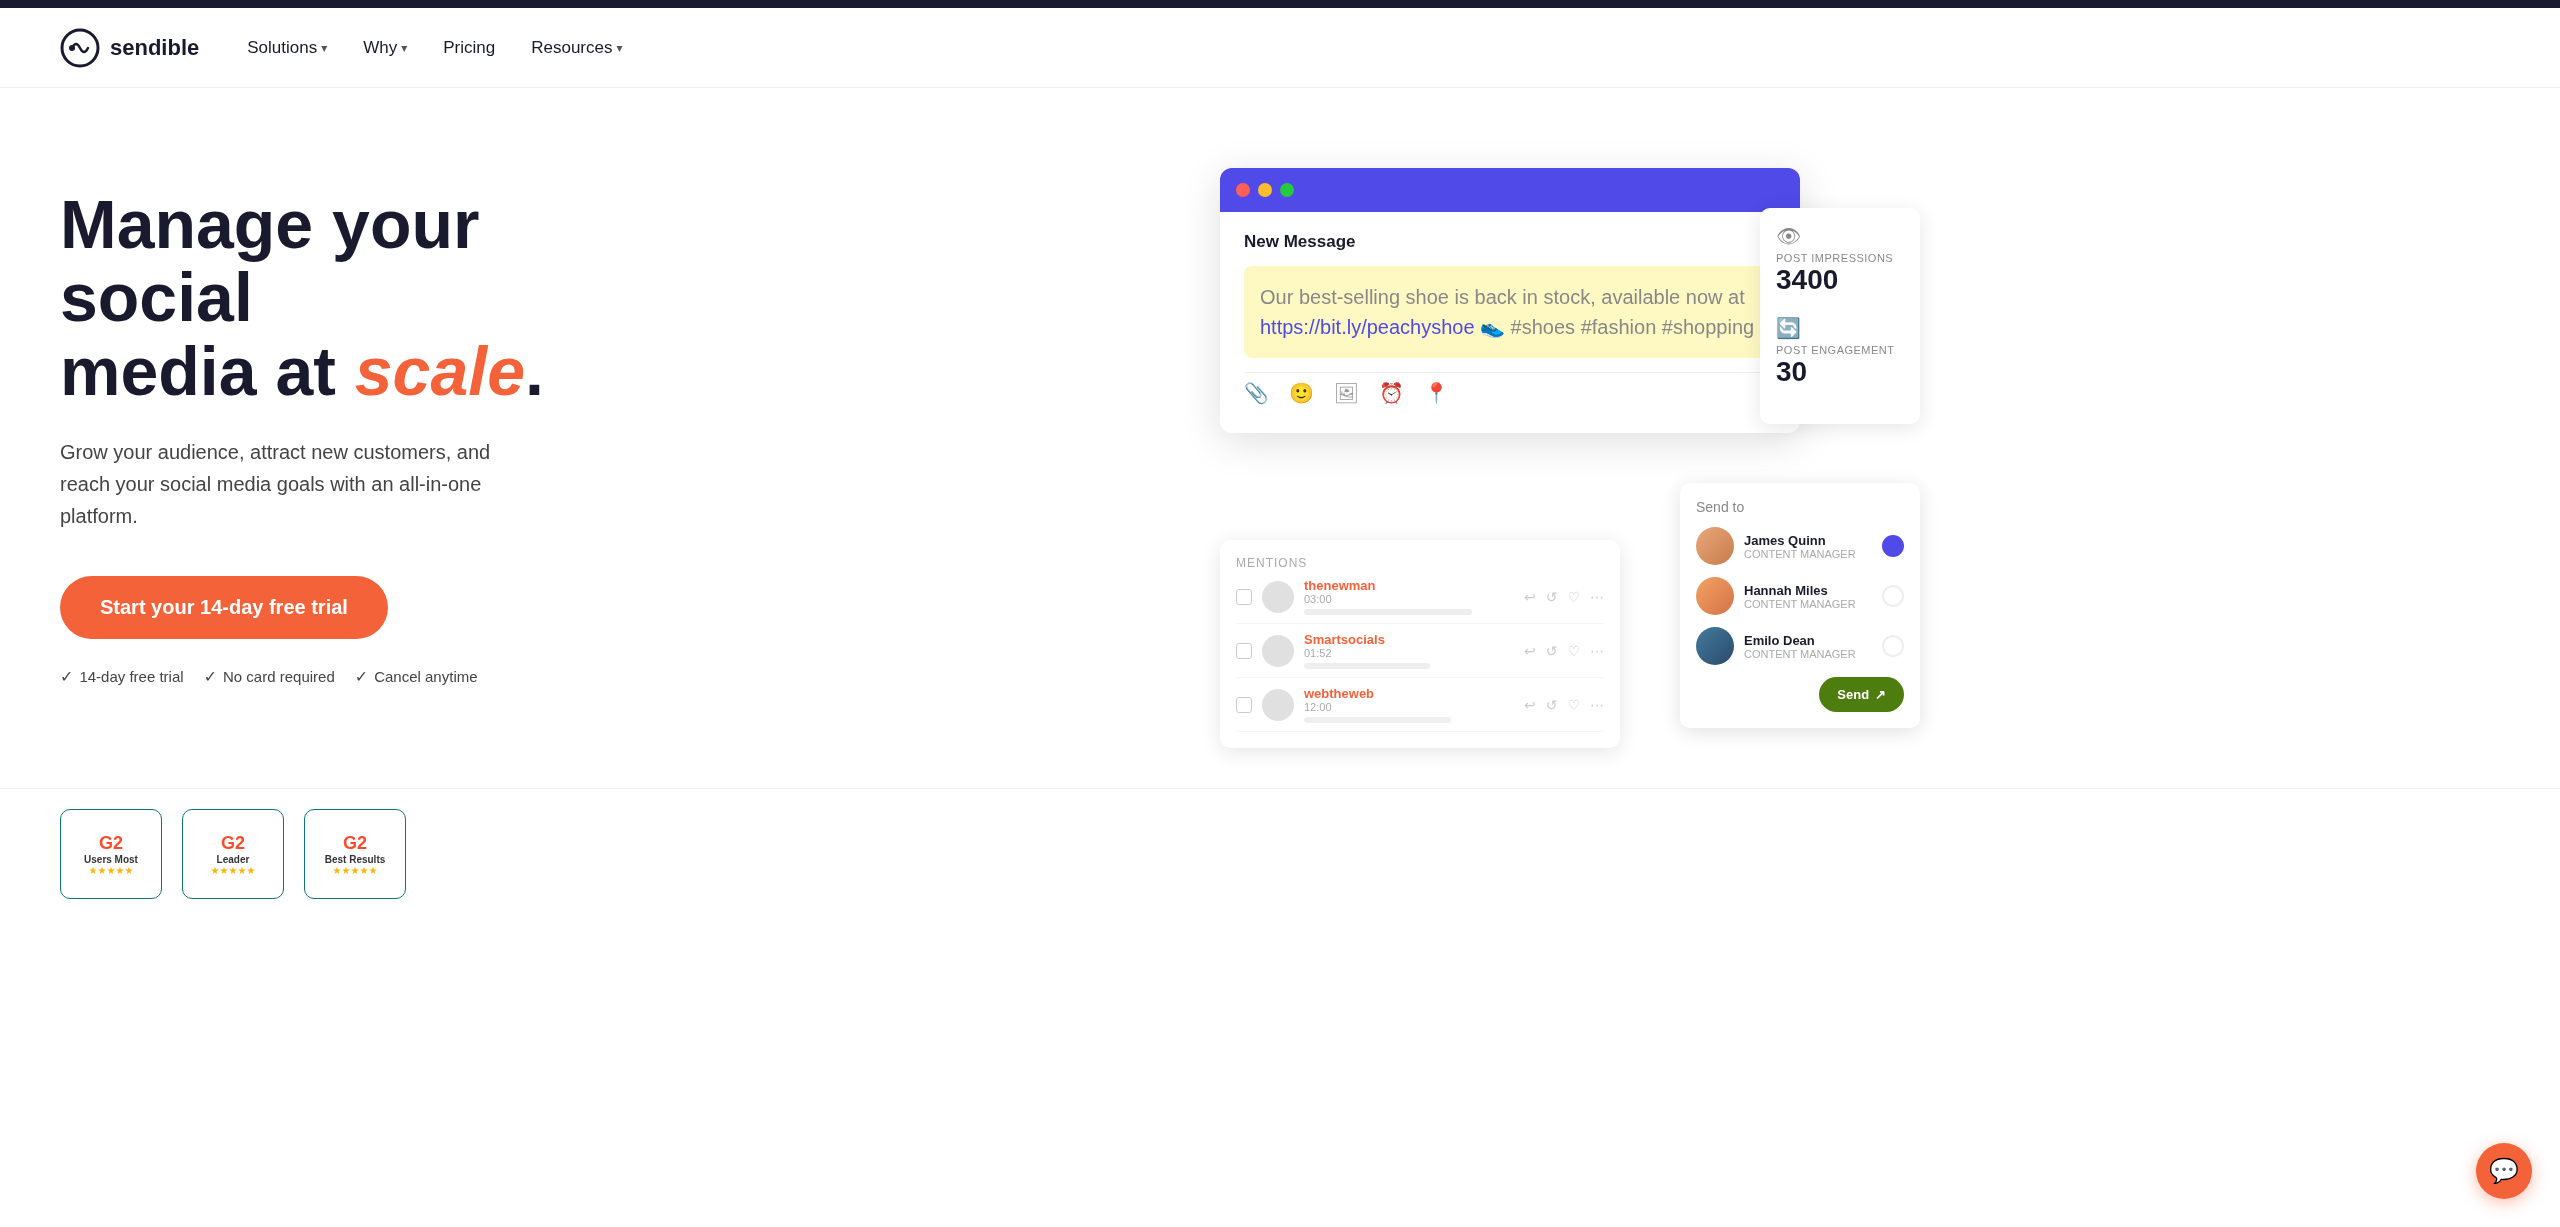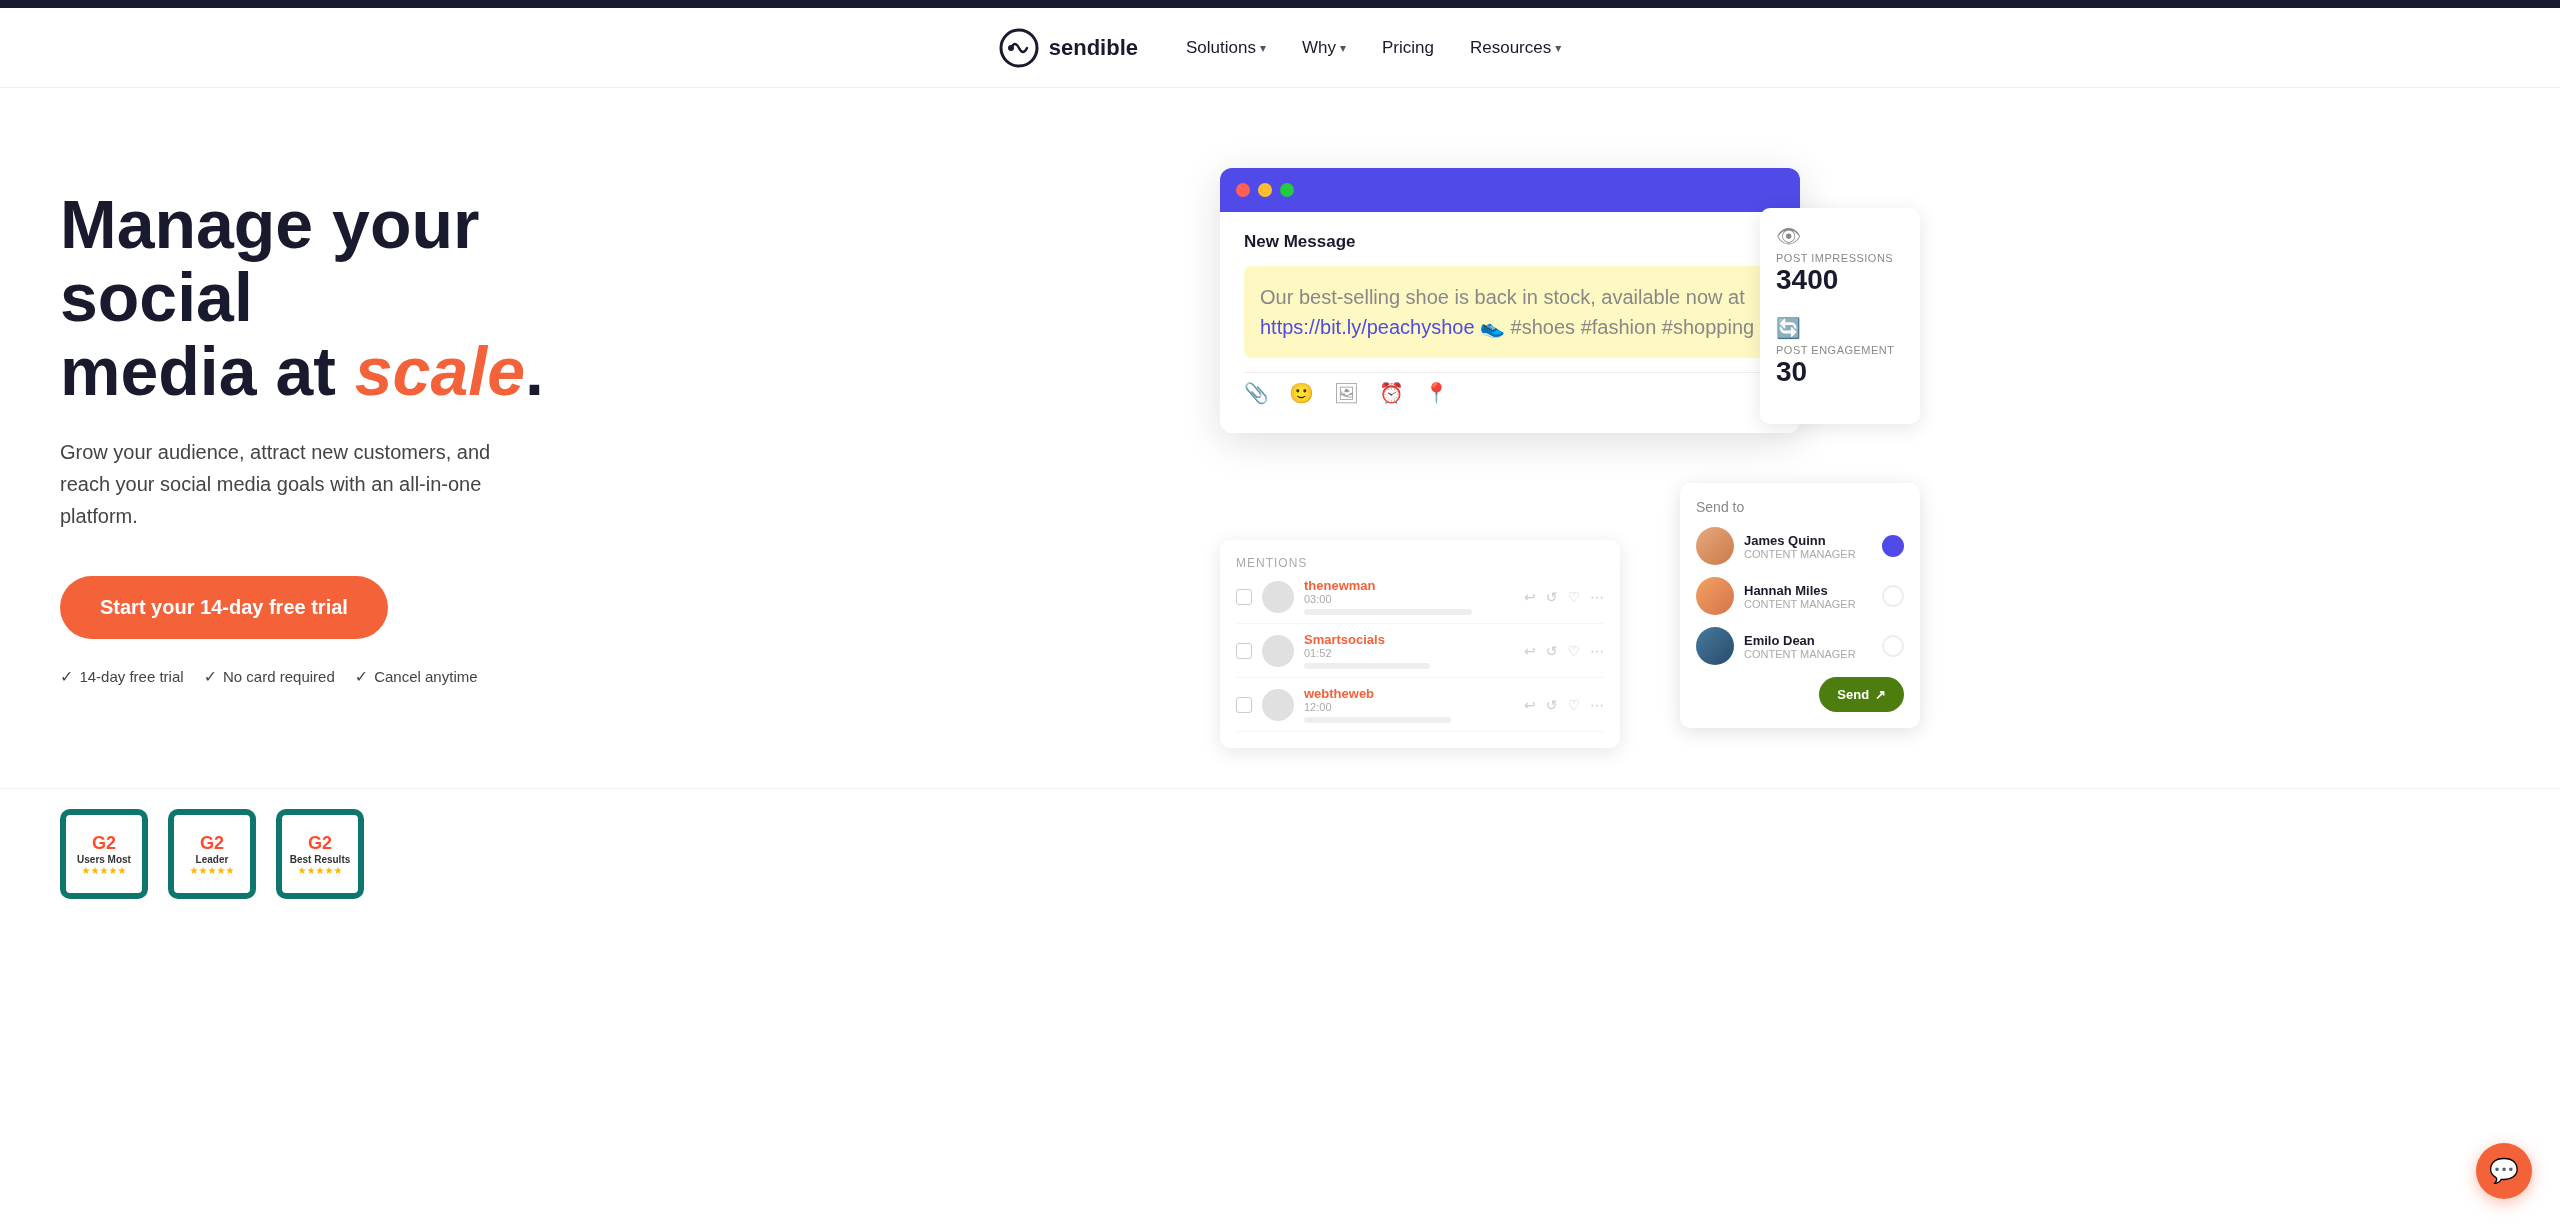--- a/index.html
+++ b/index.html
@@ -3,21 +3,21 @@
   <meta charset="utf-8">
   <style>
     * { margin: 0; padding: 0; box-sizing: border-box; }
     body { font-family: -apple-system, BlinkMacSystemFont, 'Segoe UI', sans-serif; background: #fff; overflow-x: hidden; }
 
     
     .top-bar { height: 8px; background: #1a1a2e; width: 100%; }
 
     
     nav {
-      display: flex; align-items: center; justify-content: center;
+      display: flex; align-items: center; justify-content: flex-start;
       padding: 0 60px; height: 80px; border-bottom: 1px solid #f0f0f0;
       position: relative; z-index: 10;
     }
     .nav-left { display: flex; align-items: center; gap: 48px; }
     .logo { display: flex; align-items: center; gap: 10px; text-decoration: none; }
     .logo-icon { width: 40px; height: 40px; }
     .logo-text { font-size: 22px; font-weight: 700; color: #1a1a2e; }
     .nav-links { display: flex; align-items: center; gap: 36px; }
     .nav-link {
       font-size: 17px; color: #1a1a2e; text-decoration: none; font-weight: 500;
@@ -152,21 +152,21 @@
     .mention-bar.w70 { width: 70%; }
     .mention-actions { display: flex; gap: 10px; }
     .action-icon { font-size: 14px; color: #ccc; }
 
     
     .badges-row {
       display: flex; align-items: center; gap: 20px; padding: 20px 60px;
       border-top: 1px solid #f0f0f0; overflow: hidden;
     }
     .g2-badge {
-      width: 88px; height: 90px; background: #fff; border: 6px solid #0f766e;
+      width: 102px; height: 90px; background: #fff; border: 1px solid #0f766e;
       border-radius: 10px; display: flex; flex-direction: column;
       align-items: center; justify-content: center; flex-shrink: 0;
     }
     .g2-logo { font-size: 18px; font-weight: 900; color: #ff4a2c; }
     .g2-text { font-size: 10px; color: #333; text-align: center; font-weight: 600; }
     .g2-stars { color: #ffb400; font-size: 10px; }
 
     
     .chat-bubble {
       position: fixed; bottom: 28px; right: 28px;

